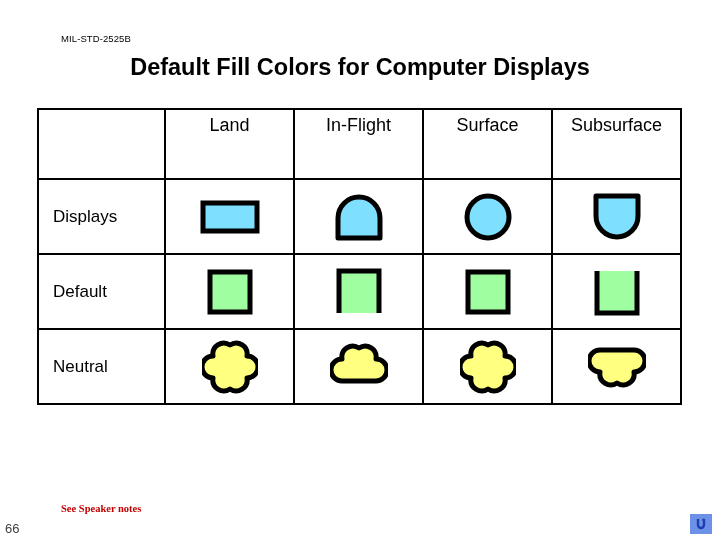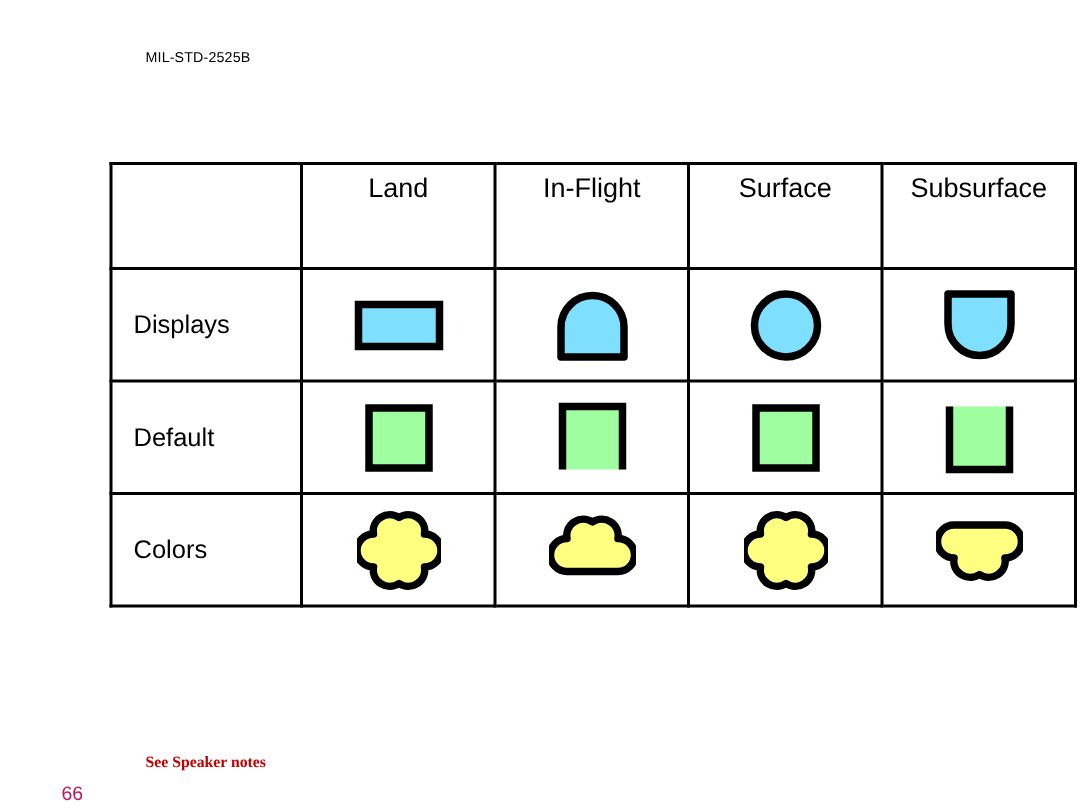--- a/index.html
+++ b/index.html
@@ -10,21 +10,20 @@
     width: 720px;
     height: 540px;
     background: #ffffff;
     font-family: "Liberation Sans", sans-serif;
     position: relative;
     overflow: hidden;
   }
   .slide {
     position: absolute;
     inset: 0;
-    margin-left: 36px;
   }
   .std-ref {
     position: absolute;
     left: 61px;
     top: 33px;
     font-size: 9.5px;
     color: #000000;
     letter-spacing: 0.1px;
     white-space: nowrap;
   }
@@ -100,41 +99,42 @@
     font-weight: bold;
     color: #C00000;
     white-space: nowrap;
     font-family: Liberation Serif, serif;
   }
   .page-num {
     position: absolute;
     left: 5px;
     top: 521px;
     font-size: 13px;
-    color: #be185d;
+    color: #404040;
   }
   .return-btn {
     position: absolute;
     left: 690px;
     top: 514px;
     width: 22px;
     height: 20px;
     background: #6E91E8;
     display: flex;
     align-items: center;
     justify-content: center;
   }
 </style>
 </head>
 <body>
 
 <div class="slide">
 
   <div class="std-ref">MIL-STD-2525B</div>
 
+  <div class="slide-title">Default Fill Colors for Computer Displays</div>
 
   <table class="matrix">
     <colgroup>
       <col class="col-label">
       <col class="col-data">
       <col class="col-data">
       <col class="col-data">
       <col class="col-data">
     </colgroup>
     <thead>
@@ -224,21 +224,21 @@
             <svg width="48" height="50" viewBox="0 0 48 50">
               <rect x="4" y="4" width="40" height="42" fill="#9FFFA0" stroke="none"></rect>
               <path d="M4 4 L4 46 L44 46 L44 4" fill="none" stroke="#000000" stroke-width="5" stroke-linejoin="miter"></path>
             </svg>
           </div>
         </td>
       </tr>
 
       <tr>
         <td class="row-label">
-          <span>Colors</span>
+          <span>Neutral</span>
         </td>
         <td class="sym-cell">
           <div class="sym-wrap">
             <svg width="56" height="56" viewBox="0 0 56 56">
               <path d="M28 6
                        A11 11 0 0 1 45 17
                        A11 11 0 0 1 45 39
                        A11 11 0 0 1 28 50
                        A11 11 0 0 1 11 39
                        A11 11 0 0 1 11 17

